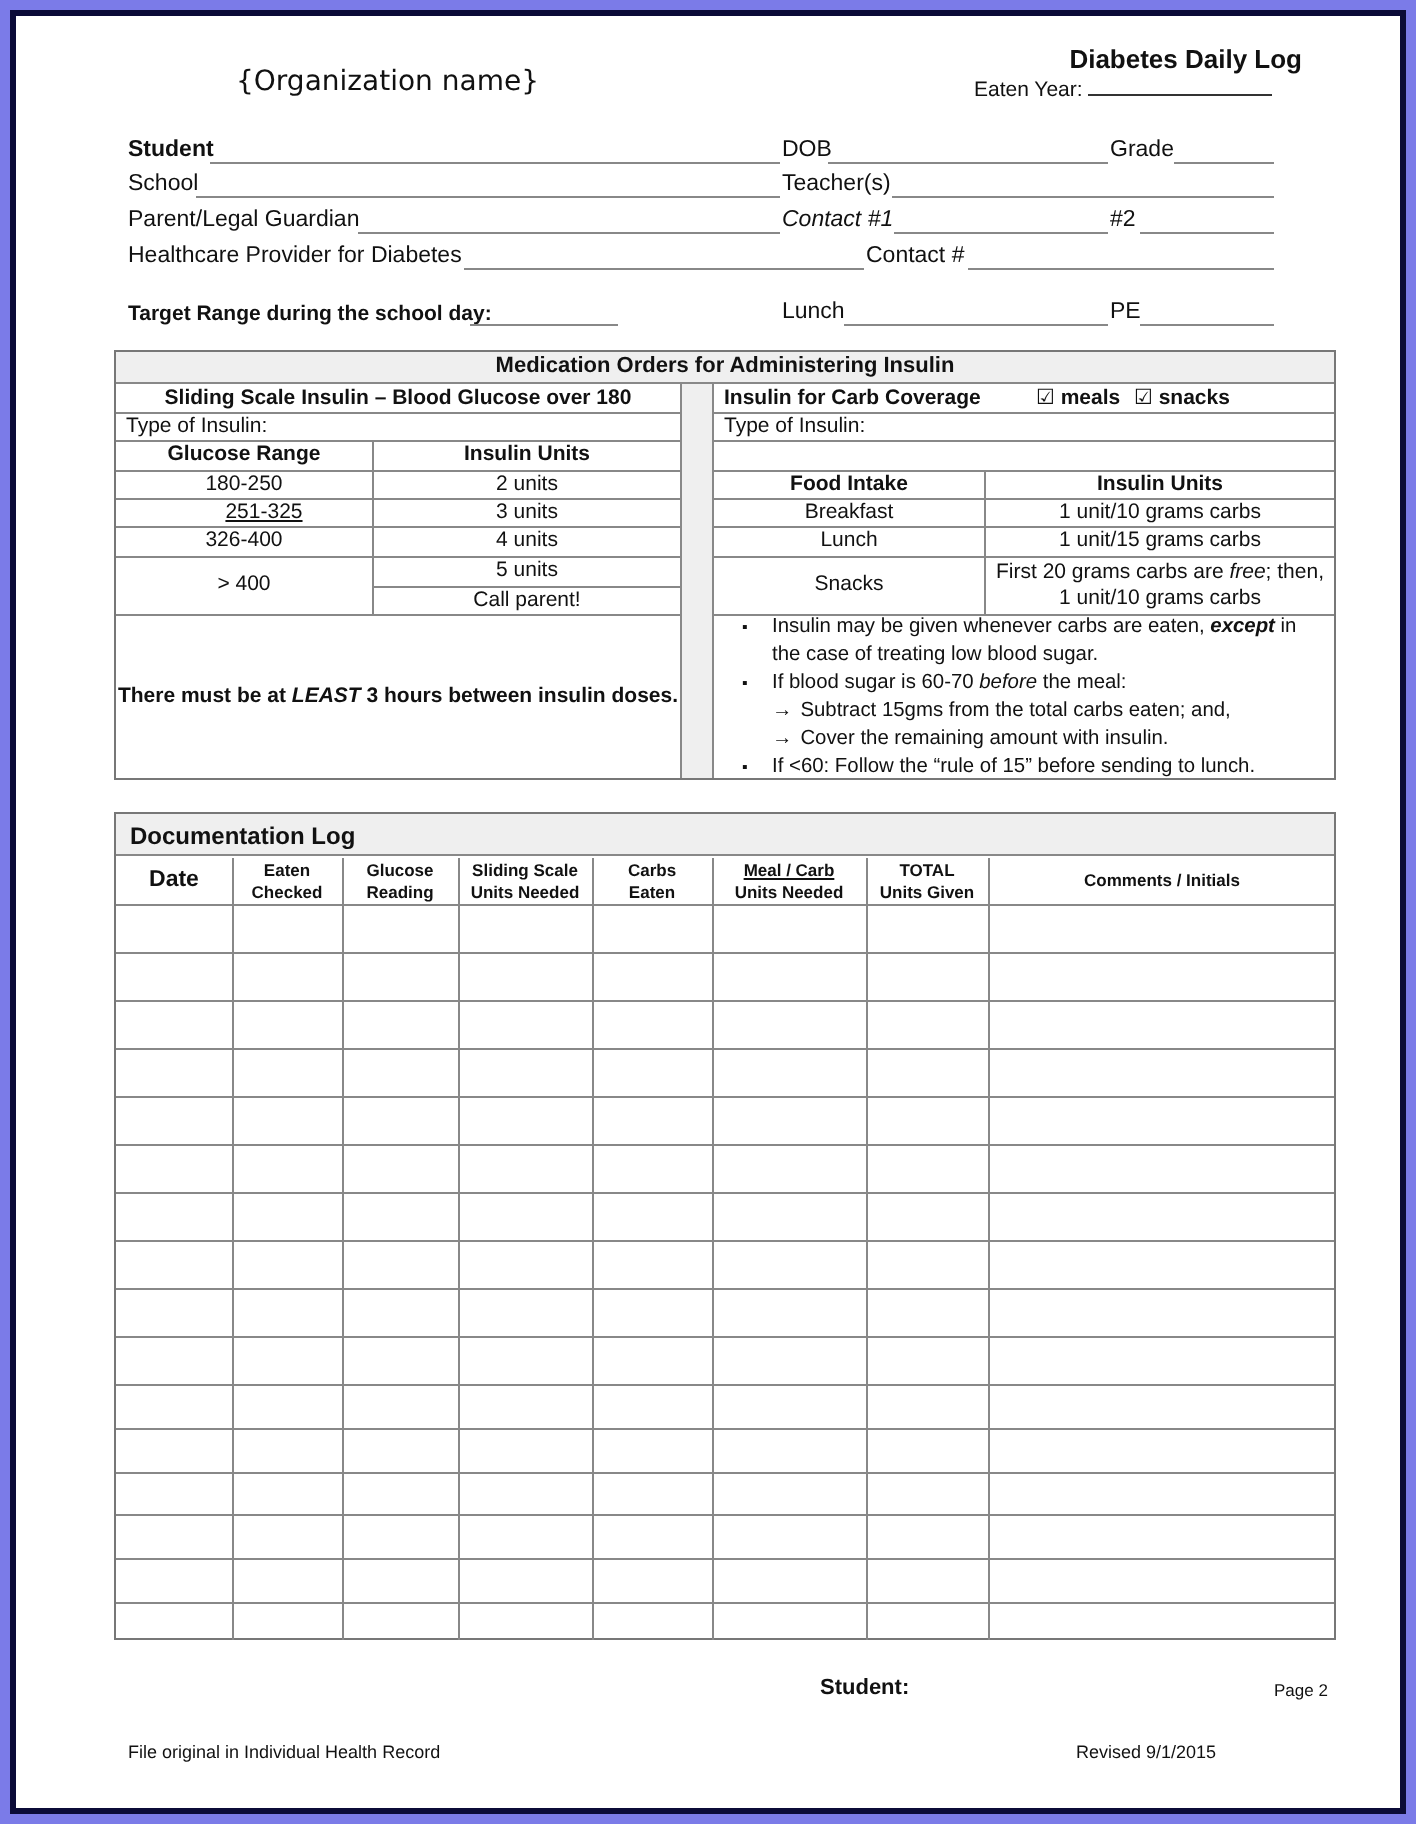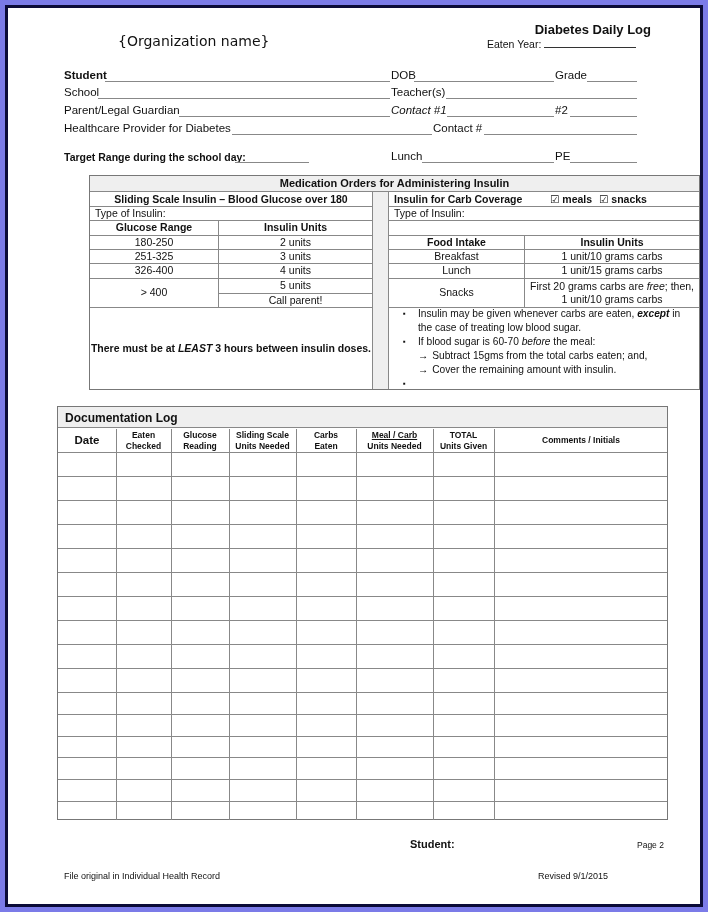--- a/index.html
+++ b/index.html
@@ -22,21 +22,21 @@
   .doc-title { right: 57px; top: 22px; font-size: 13px; font-weight: bold; }
   .school-year { left: 487px; top: 38px; font-size: 10.5px; }
   .school-year .fill { display: inline-block; width: 92px; border-bottom: 1px solid #333; height: 10px; vertical-align: baseline; margin-left: 3px; }
 
   .field-row { position: absolute; left: 64px; width: 573px; height: 16px; font-size: 11.5px; }
   .f-label { position: absolute; top: 0; }
   .f-line { position: absolute; top: 12px; border-bottom: 1px solid #888; height: 1px; }
   .bold { font-weight: bold; }
 
   
-  .med { position: absolute; left: 57px; top: 175px; width: 611px; height: 215px; border: 1px solid #777; font-size: 10.5px; margin-left: 32px; }
+  .med { position: absolute; left: 57px; top: 175px; width: 611px; height: 215px; border: 1px solid #777; font-size: 10.5px; }
   .med .cell { position: absolute; display: flex; align-items: center; justify-content: center; text-align: center; line-height: 1.25; }
   .med .left-al { justify-content: flex-start; padding-left: 5px; }
   .hline { position: absolute; height: 1px; background: #888; }
   .vline { position: absolute; width: 1px; background: #888; }
   .gray { background: #efefef; }
 
   .notes { position: absolute; left: 306px; top: 131px; width: 305px; font-size: 10.2px; line-height: 14px; }
   .notes li { list-style: none; position: relative; padding-left: 22px; }
   .notes li .bullet { position: absolute; left: 7px; top: 0; font-size: 8px; }
   .notes .arrow-line { padding-left: 22px; }
@@ -117,21 +117,21 @@
     <div class="cell left-al" style="left:0; top:31px; width:282px; height:14px;">Type of Insulin:</div>
     <div class="hline" style="left:0; top:44px; width:282px;"></div>
     <div class="cell bold" style="left:0; top:45px; width:128px; height:14px;">Glucose Range</div>
     <div class="cell bold" style="left:129px; top:45px; width:153px; height:14px;">Insulin Units</div>
     <div class="vline" style="left:128px; top:45px; height:86px;"></div>
     <div class="hline" style="left:0; top:59px; width:282px;"></div>
 
     <div class="cell" style="left:0; top:60px; width:128px; height:14px;">180-250</div>
     <div class="cell" style="left:129px; top:60px; width:153px; height:14px;">2 units</div>
     <div class="hline" style="left:0; top:73px; width:282px;"></div>
-    <div class="cell" style="left:0; top:74px; width:128px; height:14px;">251-325</div>
+    <div class="cell" style="left:10px; top:74px; width:128px; height:14px;text-decoration:underline;">251-325</div>
     <div class="cell" style="left:129px; top:74px; width:153px; height:14px;">3 units</div>
     <div class="hline" style="left:0; top:87px; width:282px;"></div>
     <div class="cell" style="left:0; top:88px; width:128px; height:14px;">326-400</div>
     <div class="cell" style="left:129px; top:88px; width:153px; height:14px;">4 units</div>
     <div class="hline" style="left:0; top:102px; width:282px;"></div>
     <div class="cell" style="left:0; top:103px; width:128px; height:28px;">&gt; 400</div>
     <div class="cell" style="left:129px; top:103px; width:153px; height:14px;">5 units</div>
     <div class="hline" style="left:128px; top:117px; width:154px;"></div>
     <div class="cell" style="left:129px; top:118px; width:153px; height:13px;">Call parent!</div>
     <div class="hline" style="left:0; top:131px; width:282px;"></div>
@@ -173,20 +173,21 @@
         <span>the case of treating low blood sugar.</span>
       </li>
       <li>
         <span class="bullet">▪</span>
         <span>If blood sugar is 60-70 </span><i>before</i><span> the meal:</span>
       </li>
       <div class="arrow-line"><span class="arrow">→</span><span>Subtract 15gms from the total carbs eaten; and,</span></div>
       <div class="arrow-line"><span class="arrow">→</span><span>Cover the remaining amount with insulin.</span></div>
       <li>
         <span class="bullet">▪</span>
+        <span>If &lt;60: Follow the “rule of 15” before sending to lunch.</span>
       </li>
     </ul>
   </div>
 
   <div class="log">
     <div class="log-title">Documentation Log</div>
     <div id="log-grid">
         <div class="log-head date" style="left: 0px; top: 22px; width: 58px; height: 23px; flex-direction: column;">
           <span>Date</span>
         </div>

